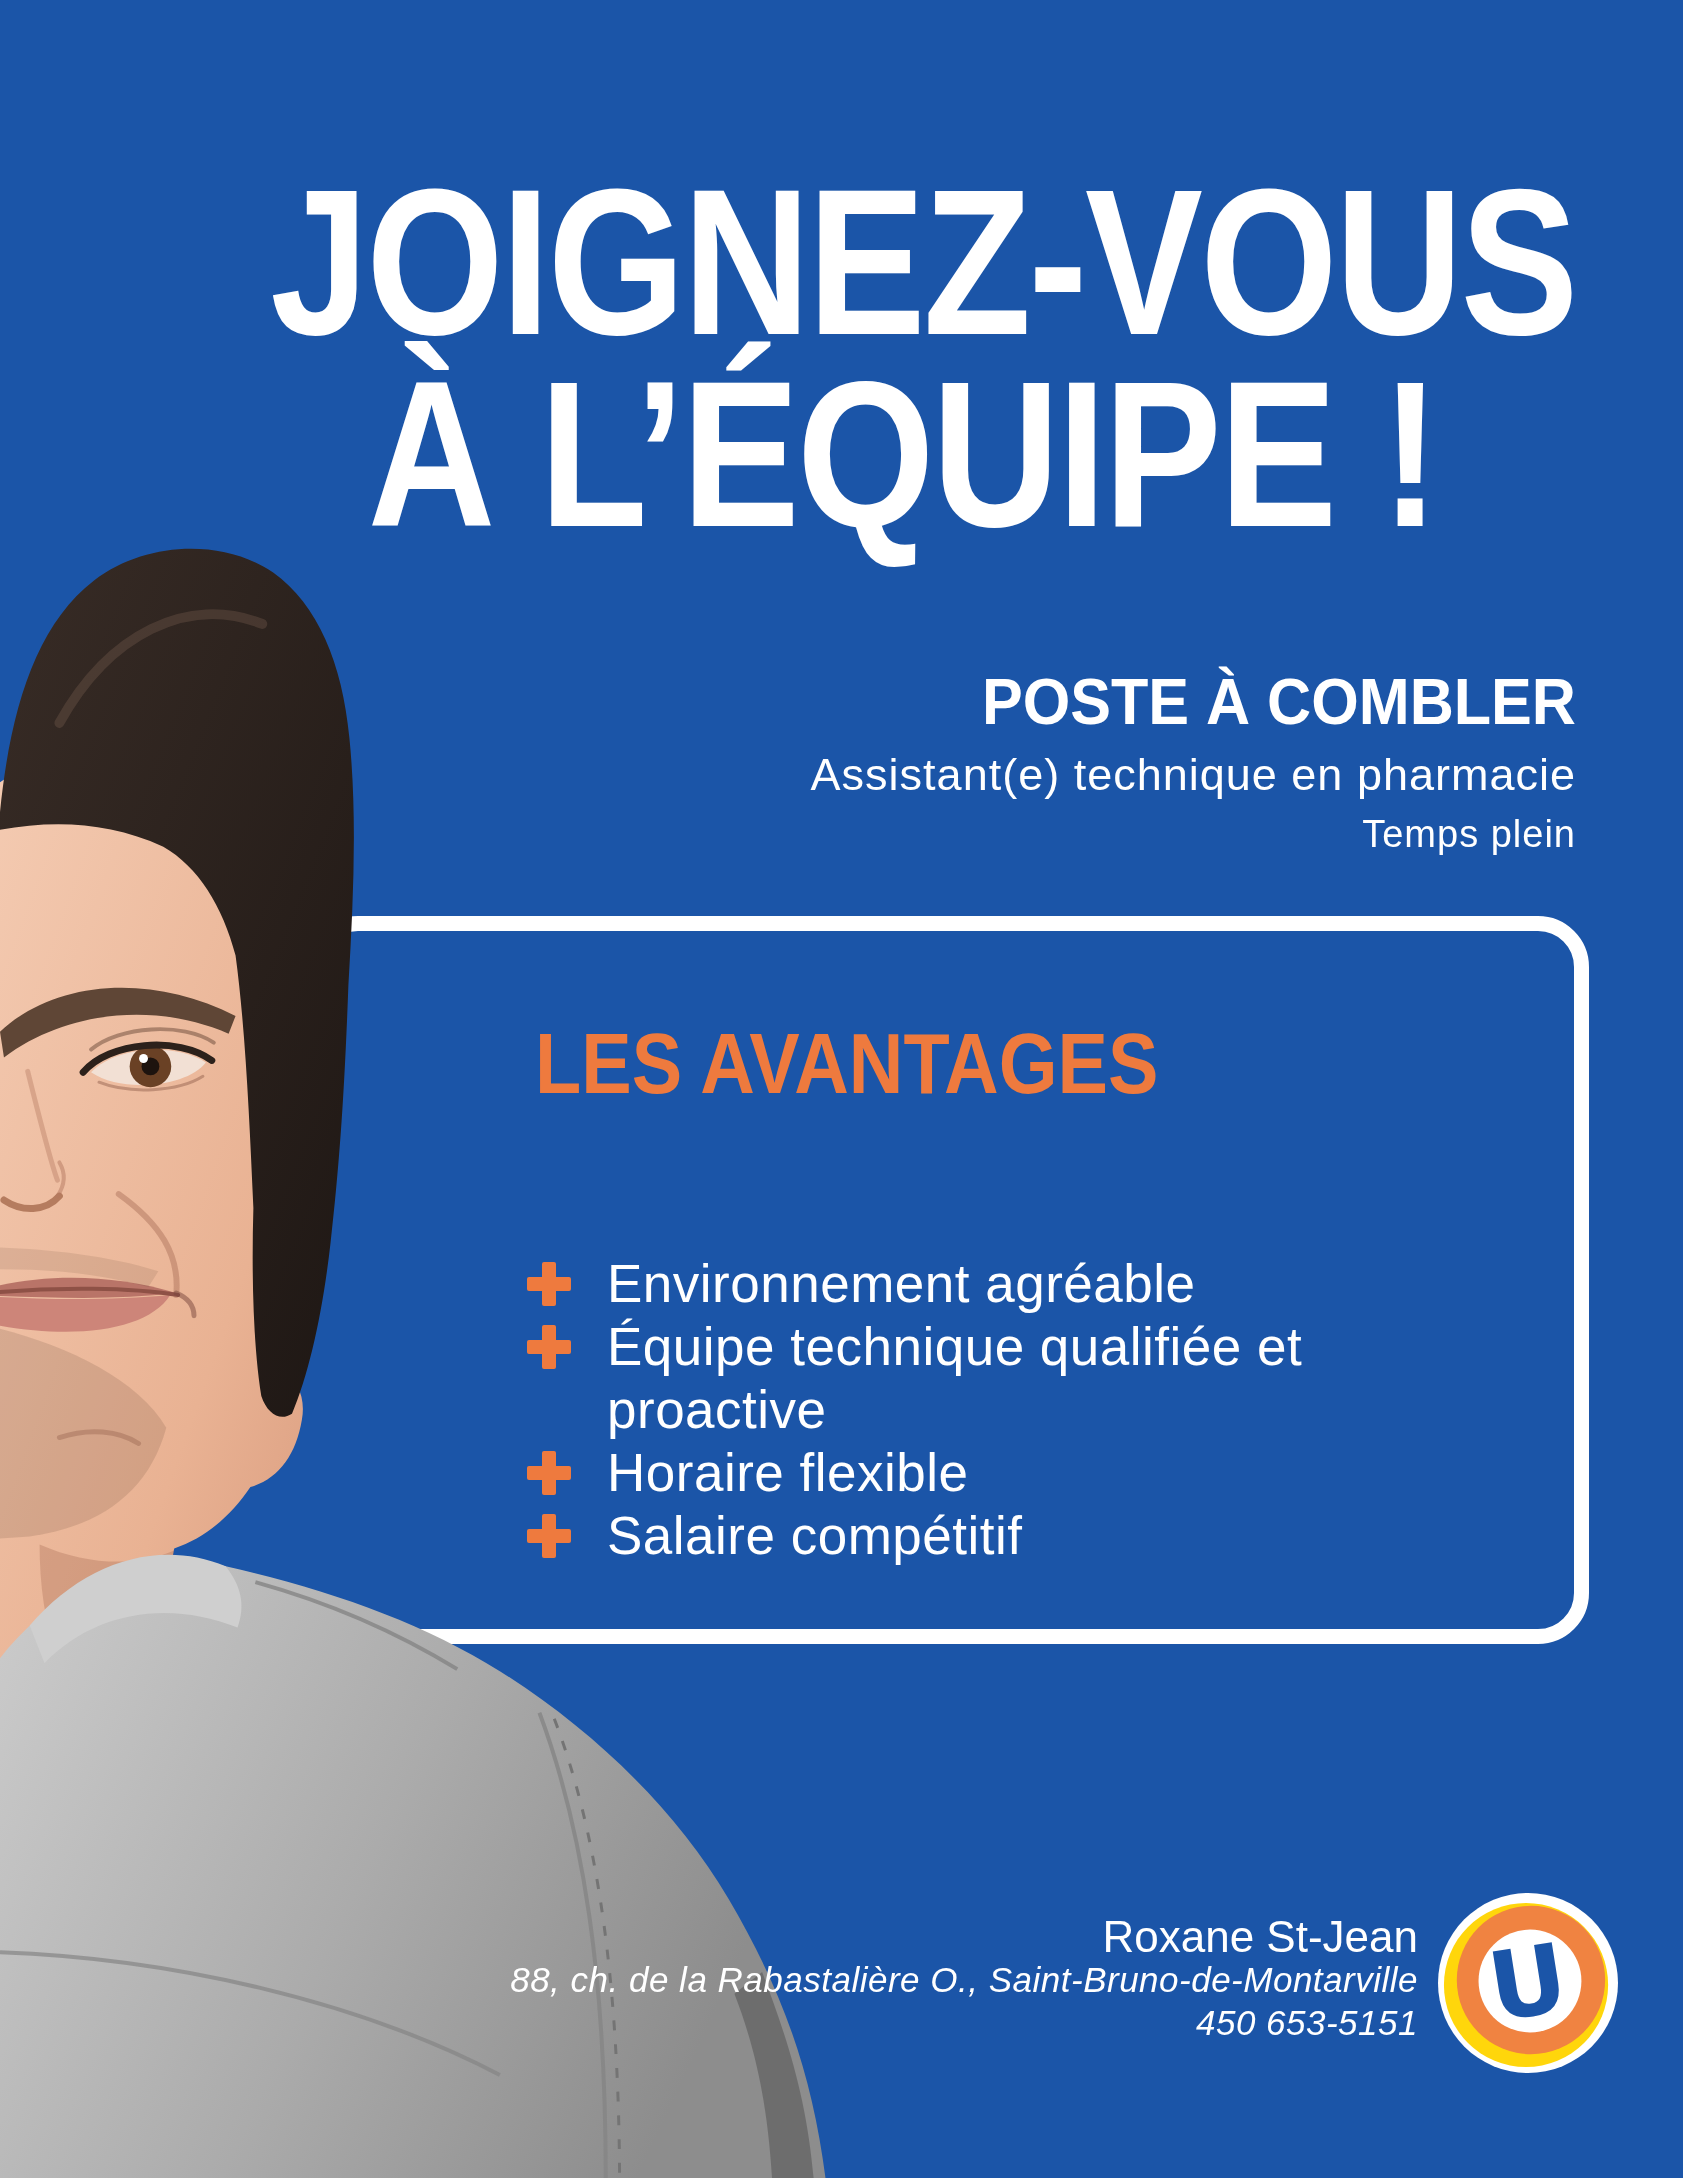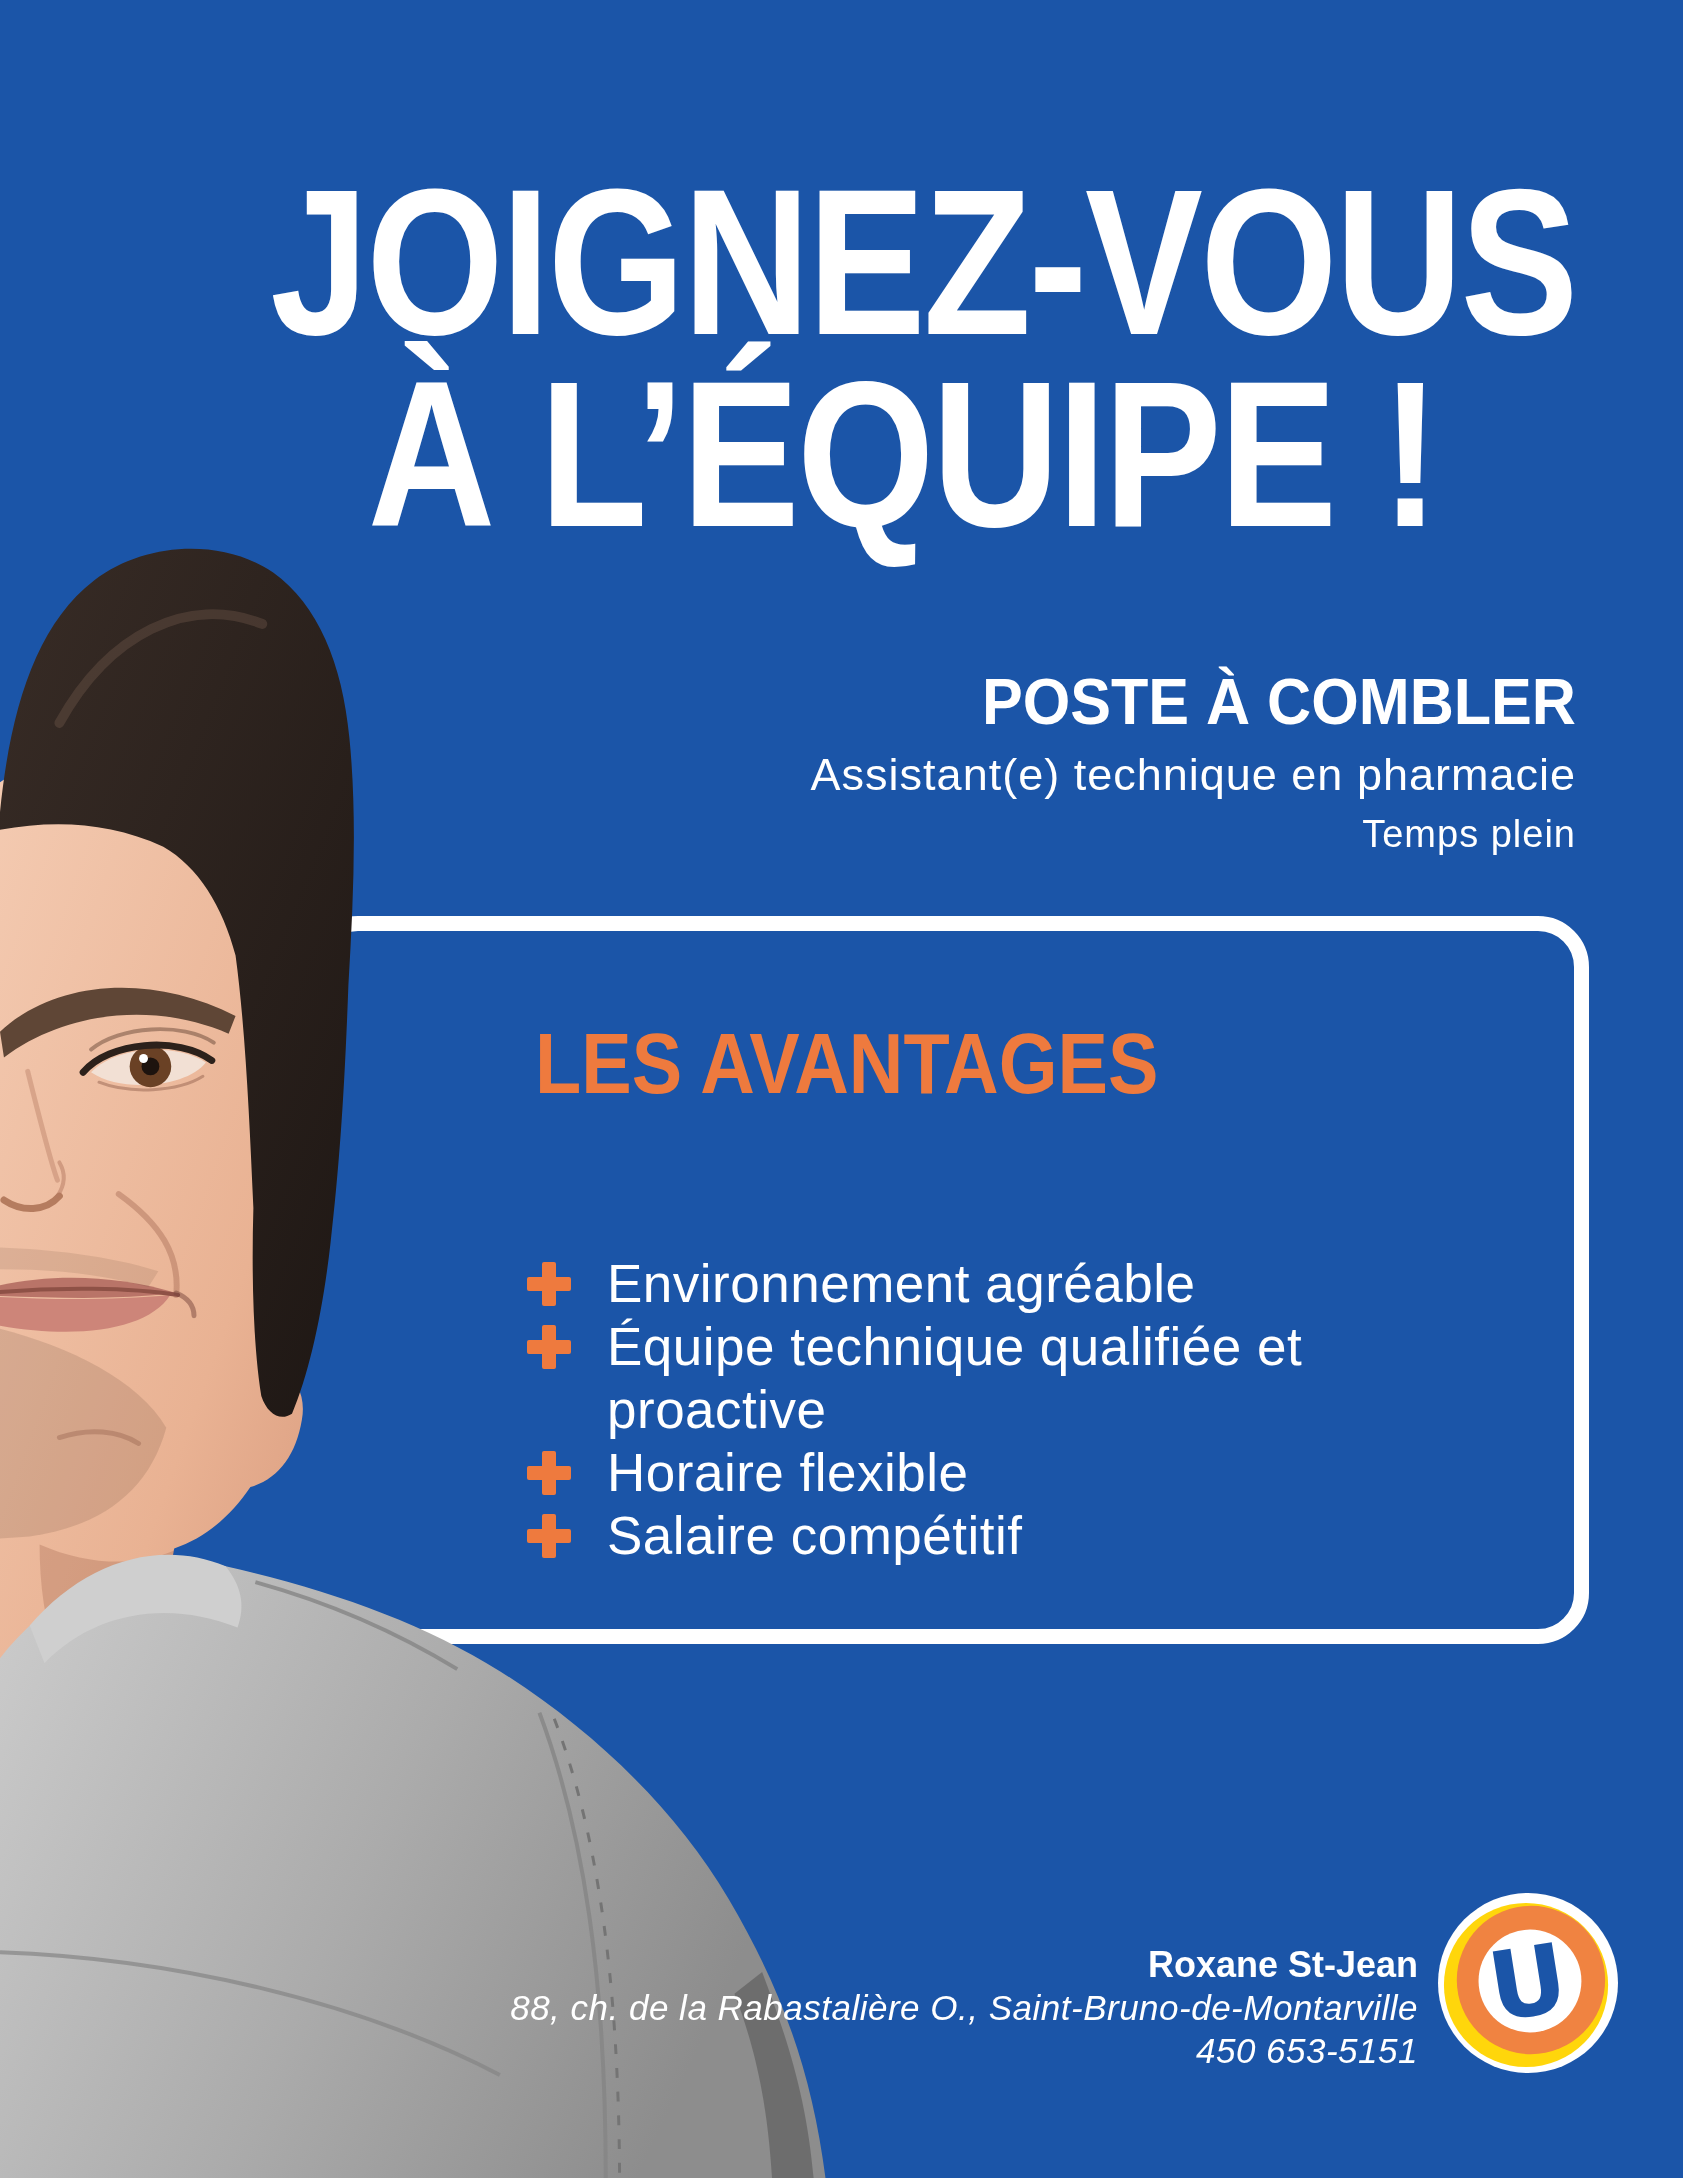--- a/index.html
+++ b/index.html
@@ -40,21 +40,21 @@
   .adv-sub>span{display:inline-block;transform:scaleX(.64);transform-origin:0 50%;letter-spacing:1px;}
   .adv-list{position:absolute;left:527px;top:1252px;width:896px;margin:0;padding:0;list-style:none;z-index:4;}
   .adv-list li{display:flex;align-items:flex-start;font-size:53px;line-height:63px;letter-spacing:0.5px;}
   .adv-list .item-text{display:block;max-width:851px;}
   .plus{position:relative;flex:0 0 44px;width:44px;height:44px;margin-top:10px;margin-right:36px;}
   .plus::before,.plus::after{content:"";position:absolute;background:var(--orange);border-radius:2px;}
   .plus::before{left:0;top:15px;width:44px;height:14px;}
   .plus::after{left:15px;top:0;width:14px;height:44px;}
   
   .contact{position:absolute;right:265px;top:1915px;text-align:right;z-index:4;line-height:43px;}
-  .contact .name{font-weight:700;font-size:36px;margin-top:28px;}
+  .contact .name{font-weight:400;font-size:44px;}
   .contact .addr,.contact .phone{font-size:35px;letter-spacing:0.5px;font-style:italic;}
   
   .logo{position:absolute;left:1438px;top:1893px;width:180px;height:180px;z-index:4;}
   
   .man{position:absolute;left:0;top:515px;width:871px;height:1663px;z-index:3;}
 </style>
 </head>
 <body>
 
 <div class="poster">

